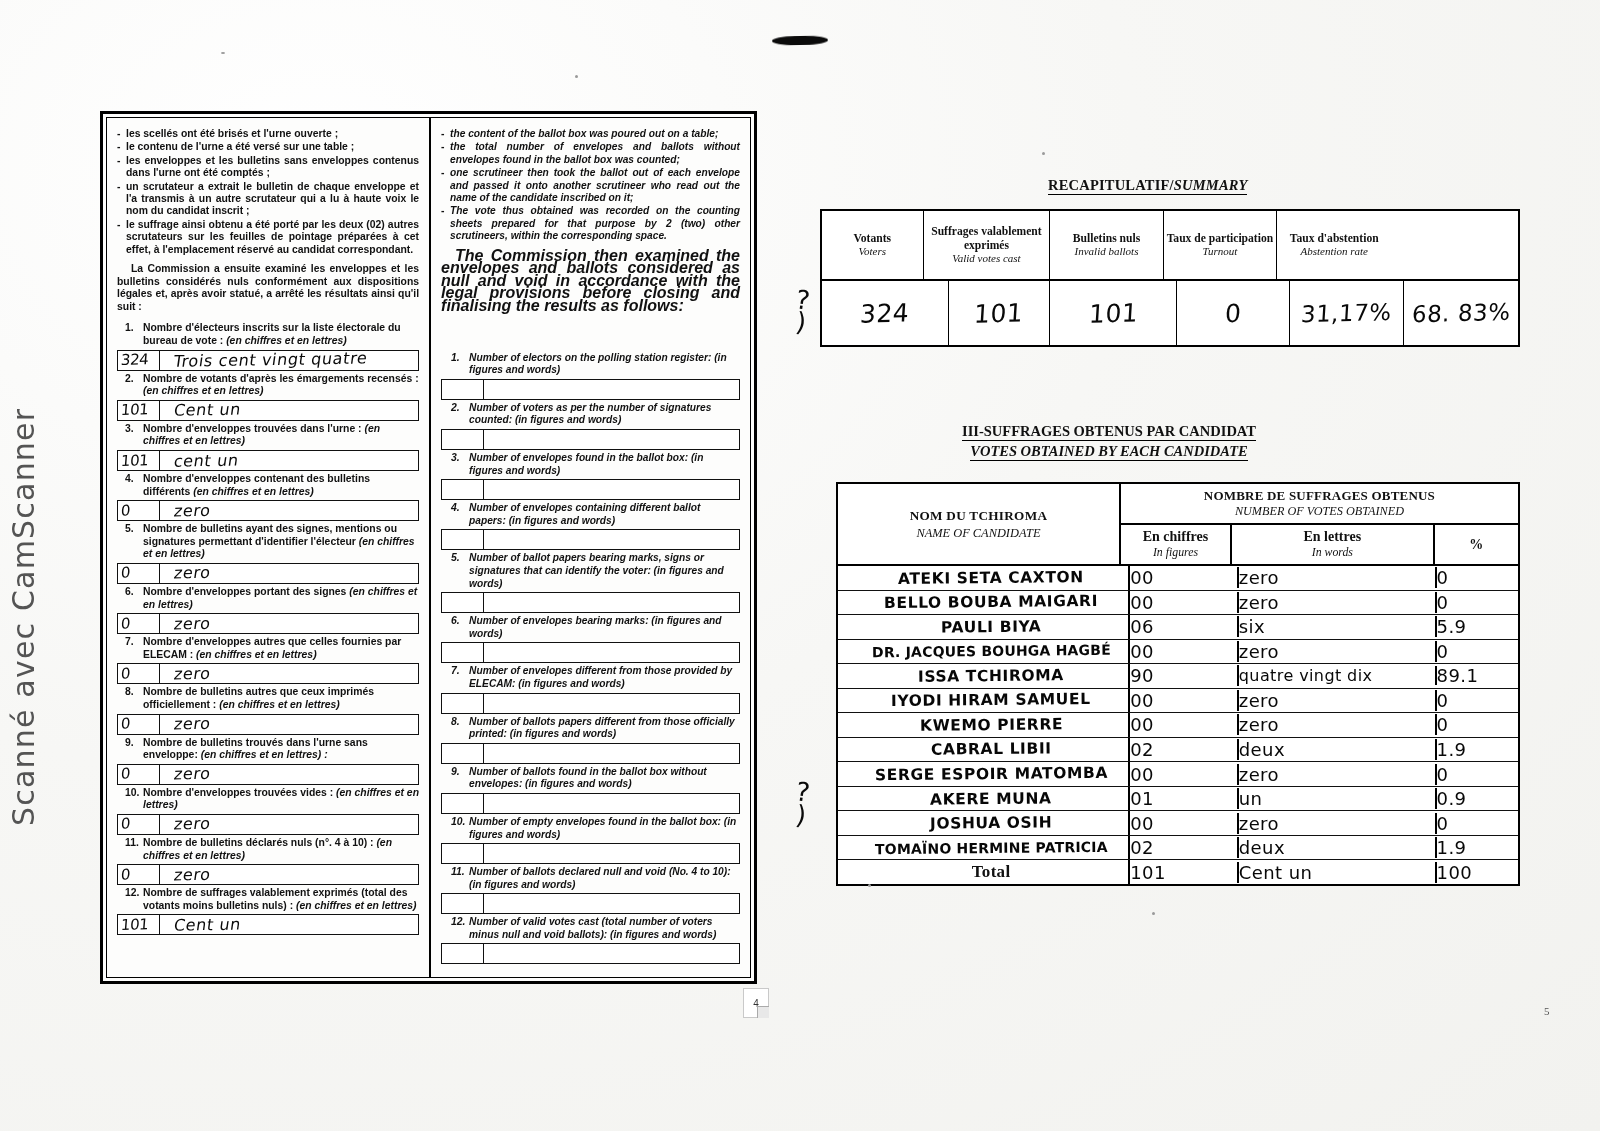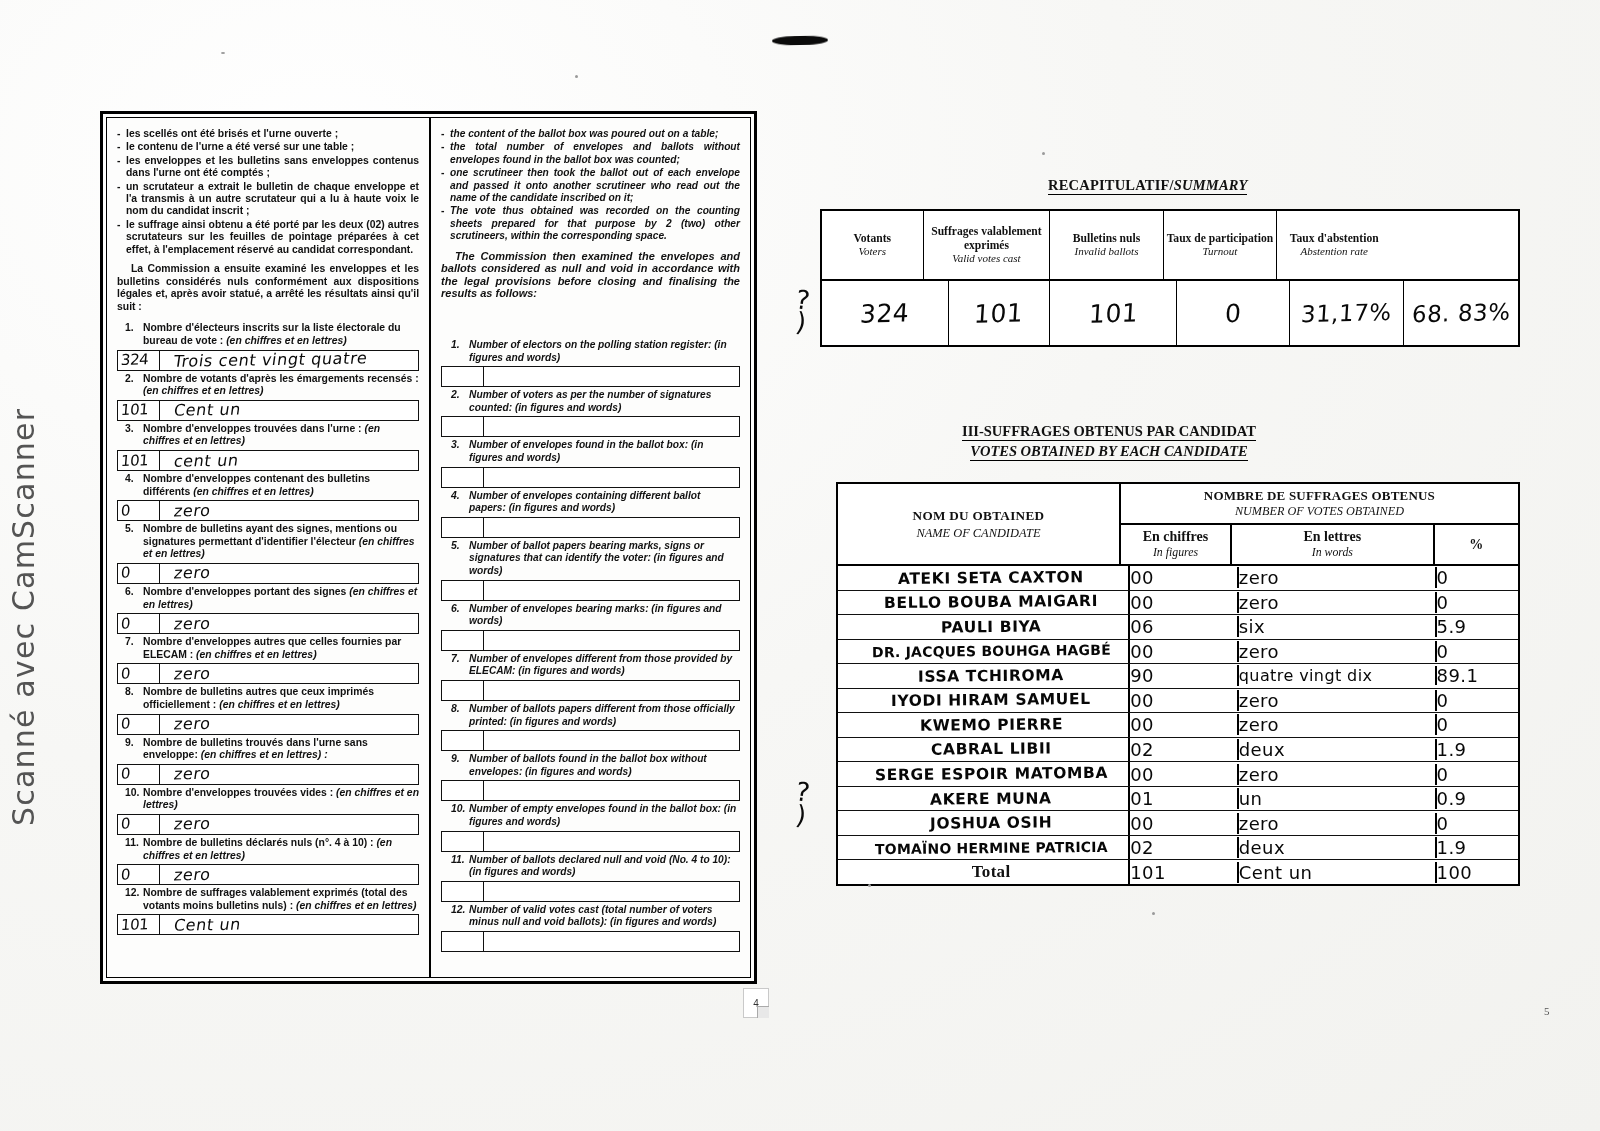--- a/index.html
+++ b/index.html
@@ -93,21 +93,21 @@
   .para {
     font-size: 10.4px;
     line-height: 12.6px;
     font-weight: bold;
     text-align: justify;
     text-indent: 14px;
     margin: 7px 0 9px 0;
   }
   .col-en .para {
     font-style: italic;
-    font-size: 11px;
+    font-size: 16px;
     line-height: 12.6px;
   }
 
   
   .item { margin-bottom: 2px; }
   .item-head {
     display: flex;
     font-size: 10.4px;
     line-height: 12.6px;
   }
@@ -797,21 +797,21 @@
   <div class="l2"><span>VOTES OBTAINED BY EACH CANDIDATE</span></div>
 </div>
 
 <div class="sq-mark" style="left:796px; top:782px;">?</div>
 <div class="sq-mark" style="left:796px; top:805px;">)</div>
 
 <div class="cand-table">
   <div class="ct-head">
     <div class="ct-namecol">
       <div>
-        <div class="l1">NOM DU OBTAINED</div>
+        <div class="l1">NOM DU TCHIROMA</div>
         <div class="l2">NAME OF CANDIDATE</div>
       </div>
     </div>
     <div class="ct-votescol">
       <div class="ct-votes-top">
         <div class="l1">NOMBRE DE SUFFRAGES OBTENUS</div>
         <div class="l2">NUMBER OF VOTES OBTAINED</div>
       </div>
       <div class="ct-votes-sub">
         <div class="ct-figs">

